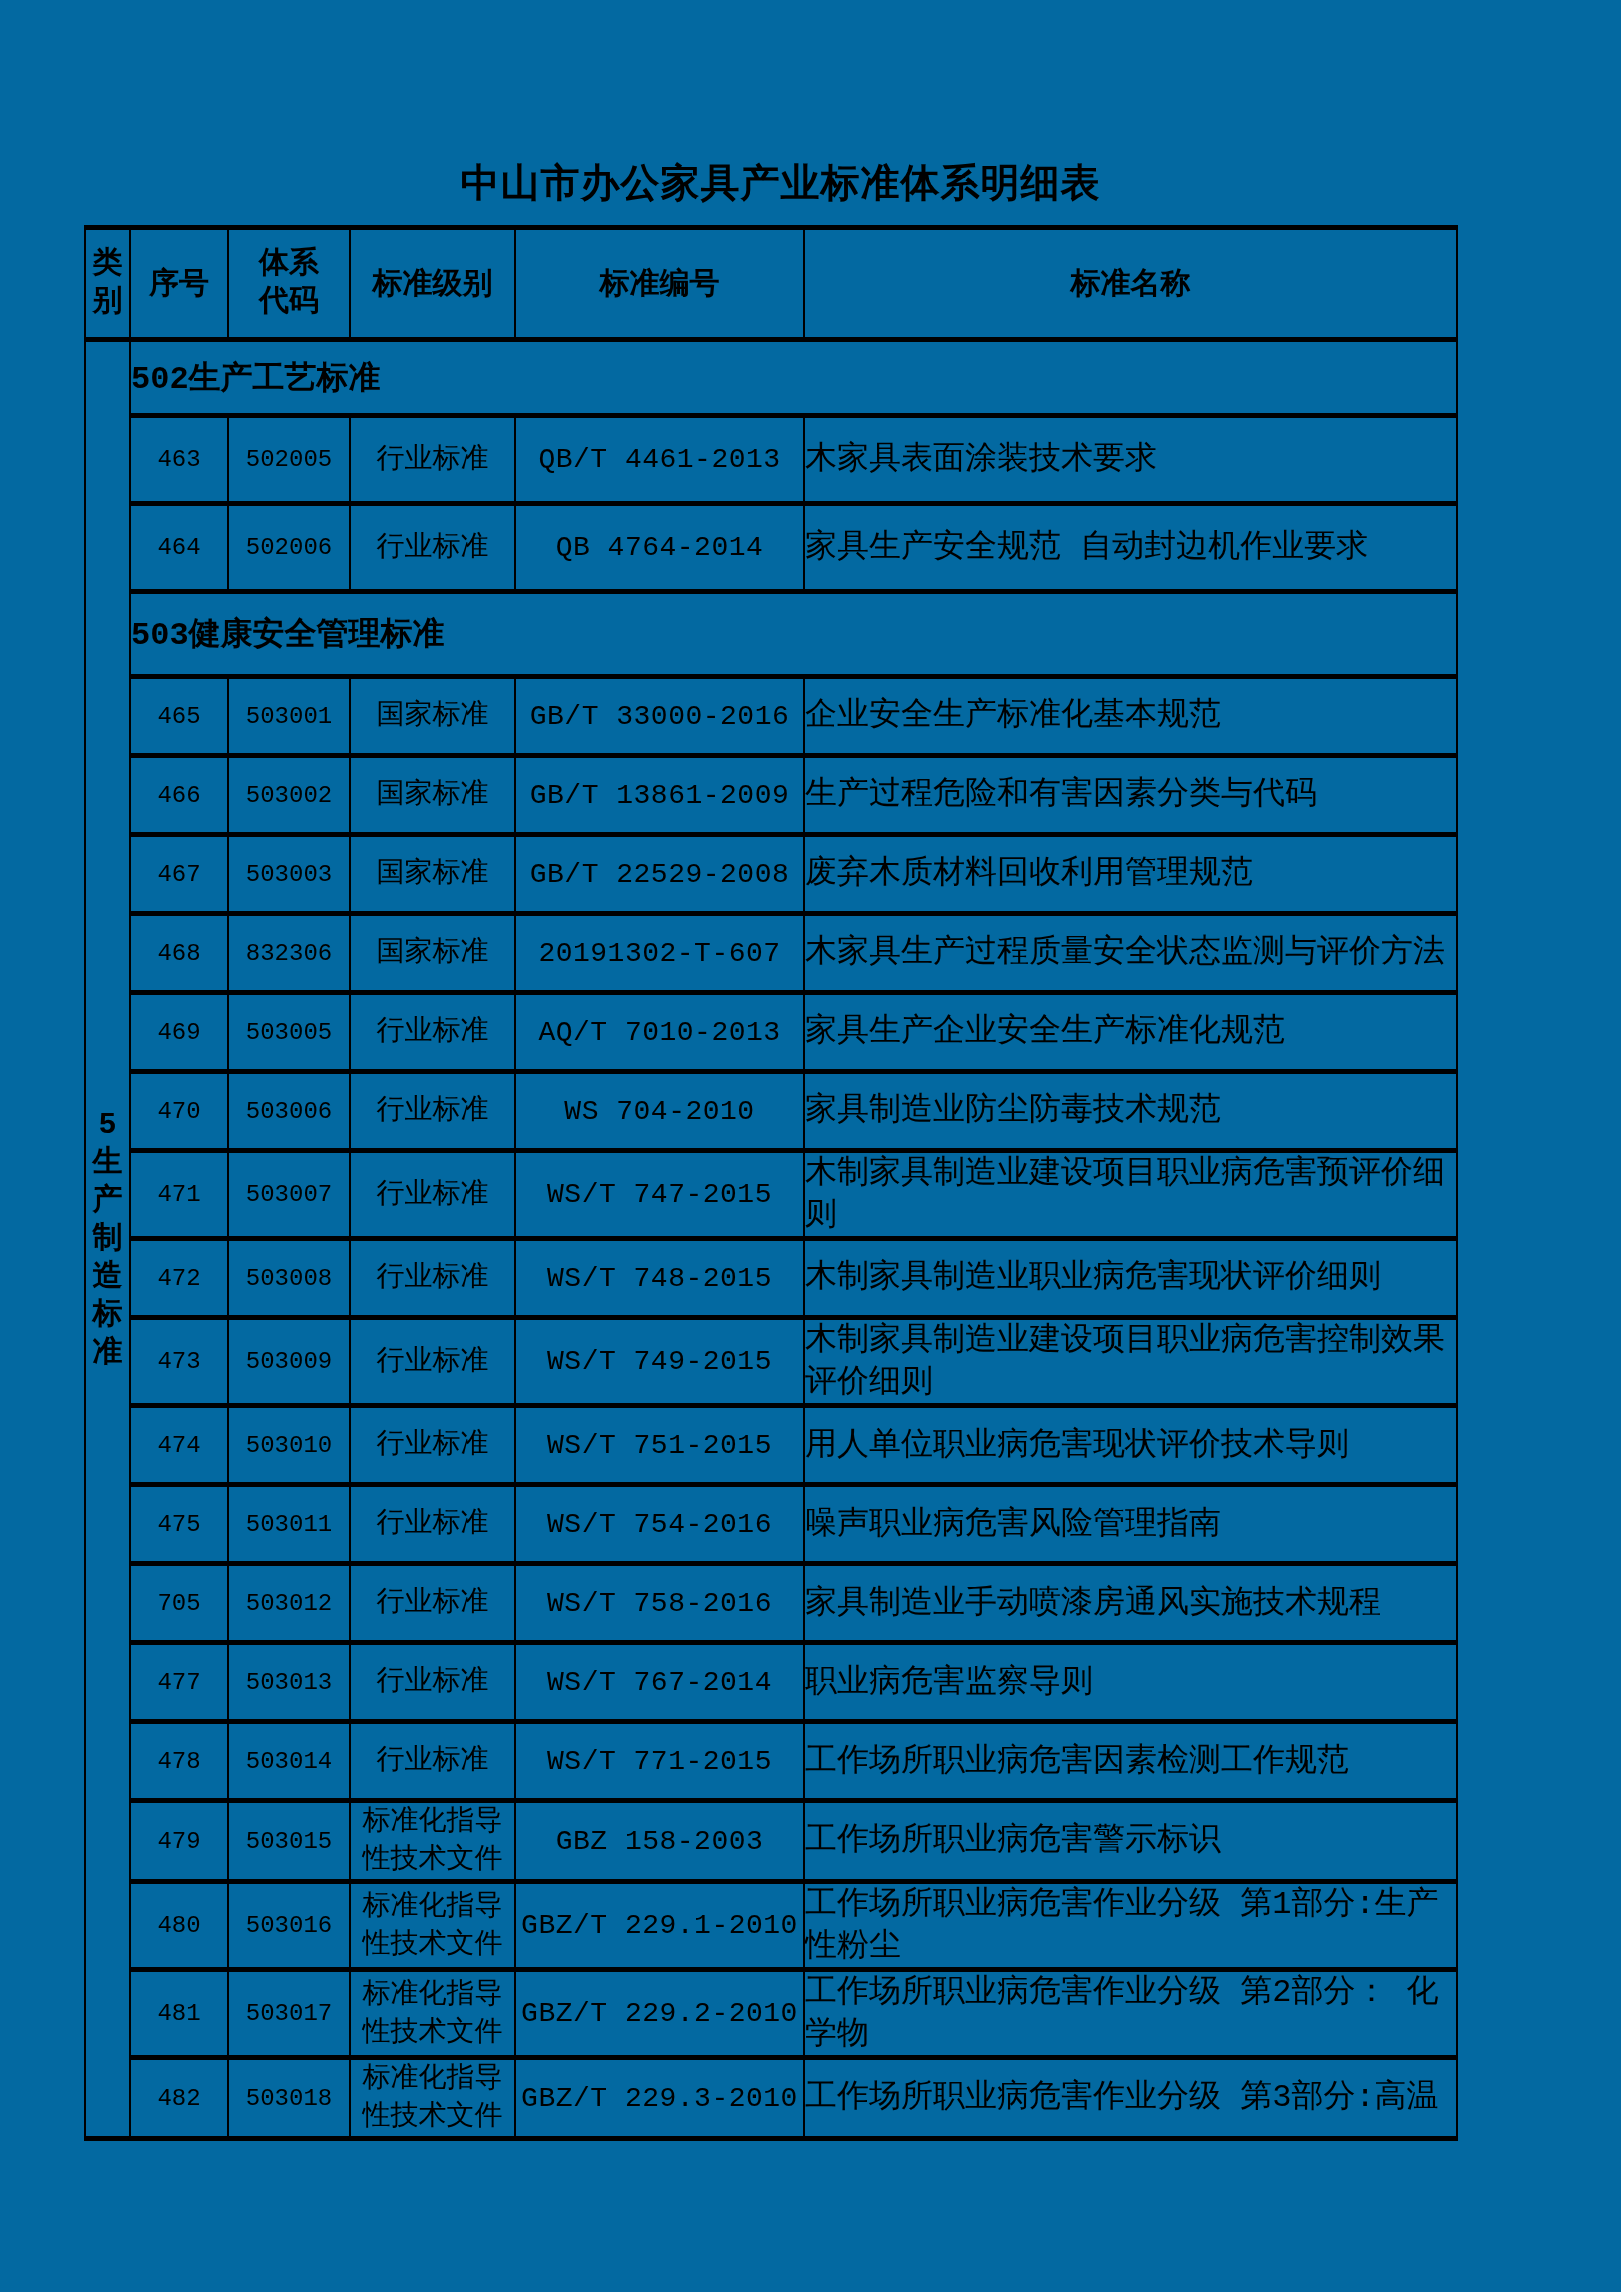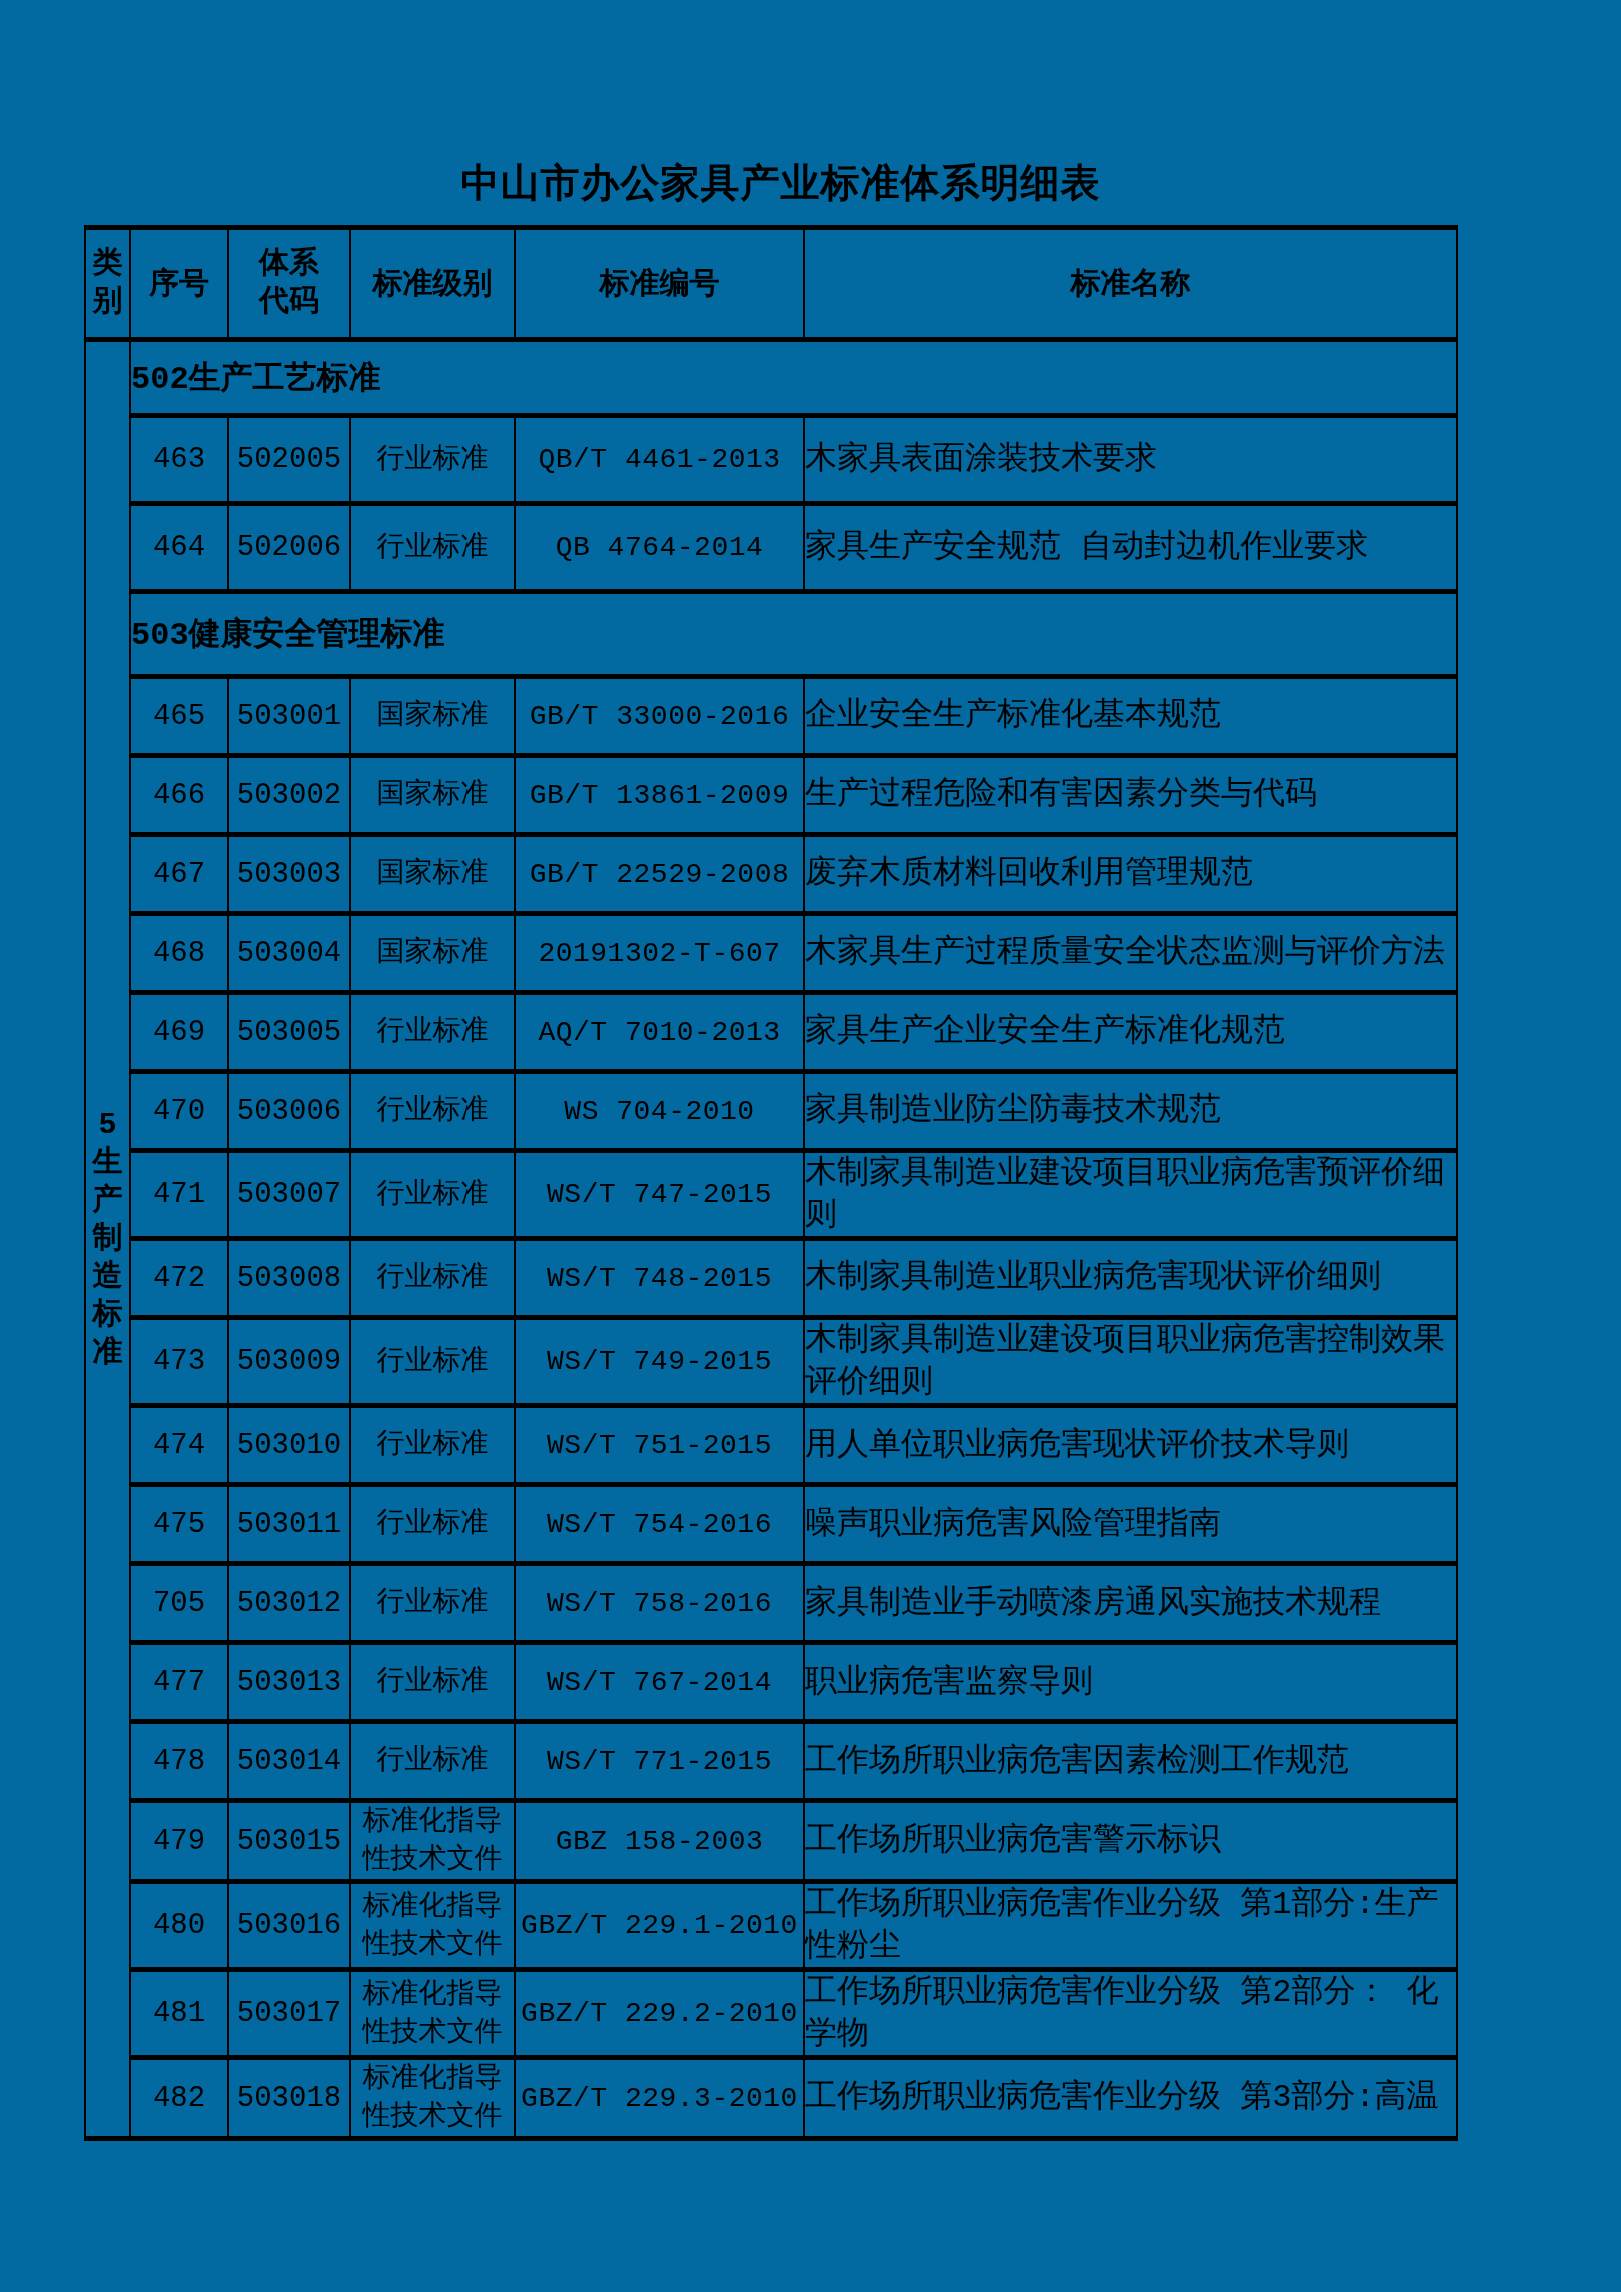--- a/index.html
+++ b/index.html
@@ -58,21 +58,21 @@
     font-size: 30px;
     font-weight: 700;
   }
   .section-cell {
     font-size: 32px;
     font-weight: 700;
     text-align: left;
     padding-left: 4.9px;
   }
   .cell-serial, .cell-code {
-    font-size: 29px;
+    font-size: 24px;
     text-align: center;
   }
   .cell-level {
     font-size: 28px;
     text-align: center;
     word-break: break-all;
     line-height: 1.35;
     padding: 0 5.9px;
   }
   .cell-no {
@@ -159,21 +159,21 @@
         </tr>
         <tr style="height: 79px; padding-left: 12px;">
           <td class="cell-serial">467</td>
           <td class="cell-code">503003</td>
           <td class="cell-level">国家标准</td>
           <td class="cell-no">GB/T 22529-2008</td>
           <td class="cell-name">废弃木质材料回收利用管理规范</td>
         </tr>
         <tr style="height: 79px;">
           <td class="cell-serial">468</td>
-          <td class="cell-code">503004</td>
+          <td class="cell-code">832306</td>
           <td class="cell-level">国家标准</td>
           <td class="cell-no">20191302-T-607</td>
           <td class="cell-name">木家具生产过程质量安全状态监测与评价方法</td>
         </tr>
         <tr style="height: 79px;">
           <td class="cell-serial">469</td>
           <td class="cell-code">503005</td>
           <td class="cell-level">行业标准</td>
           <td class="cell-no">AQ/T 7010-2013</td>
           <td class="cell-name">家具生产企业安全生产标准化规范</td>

